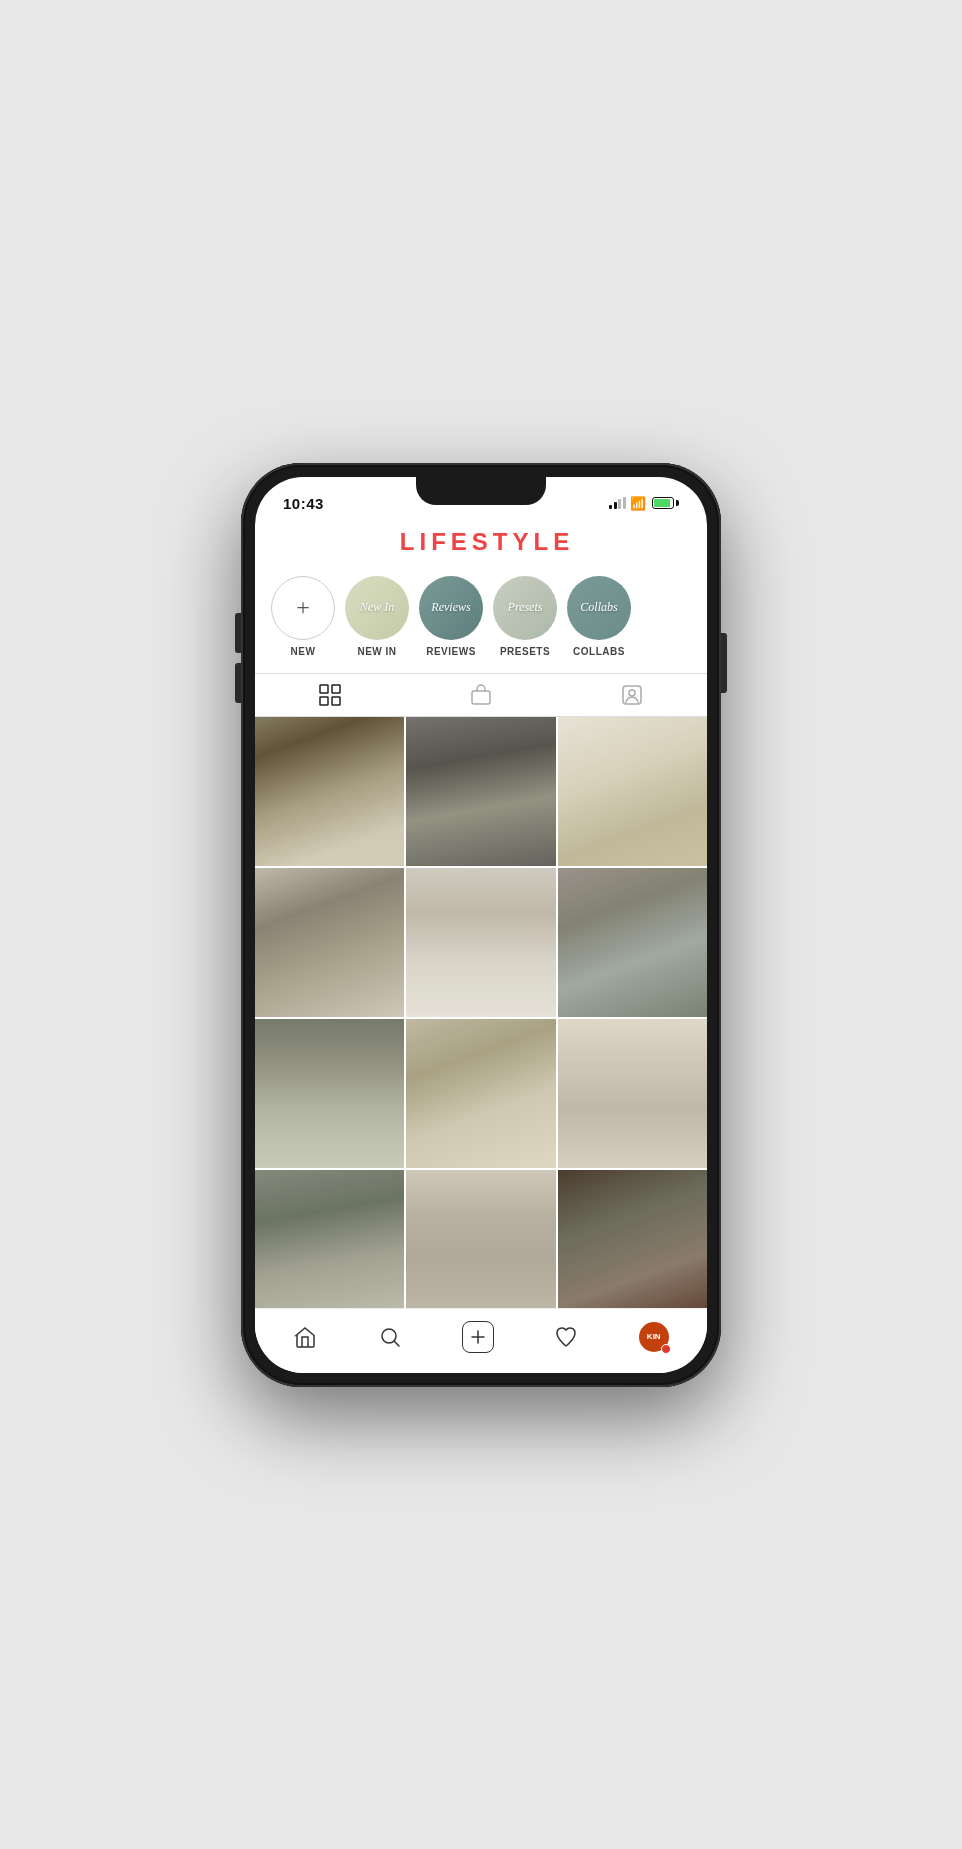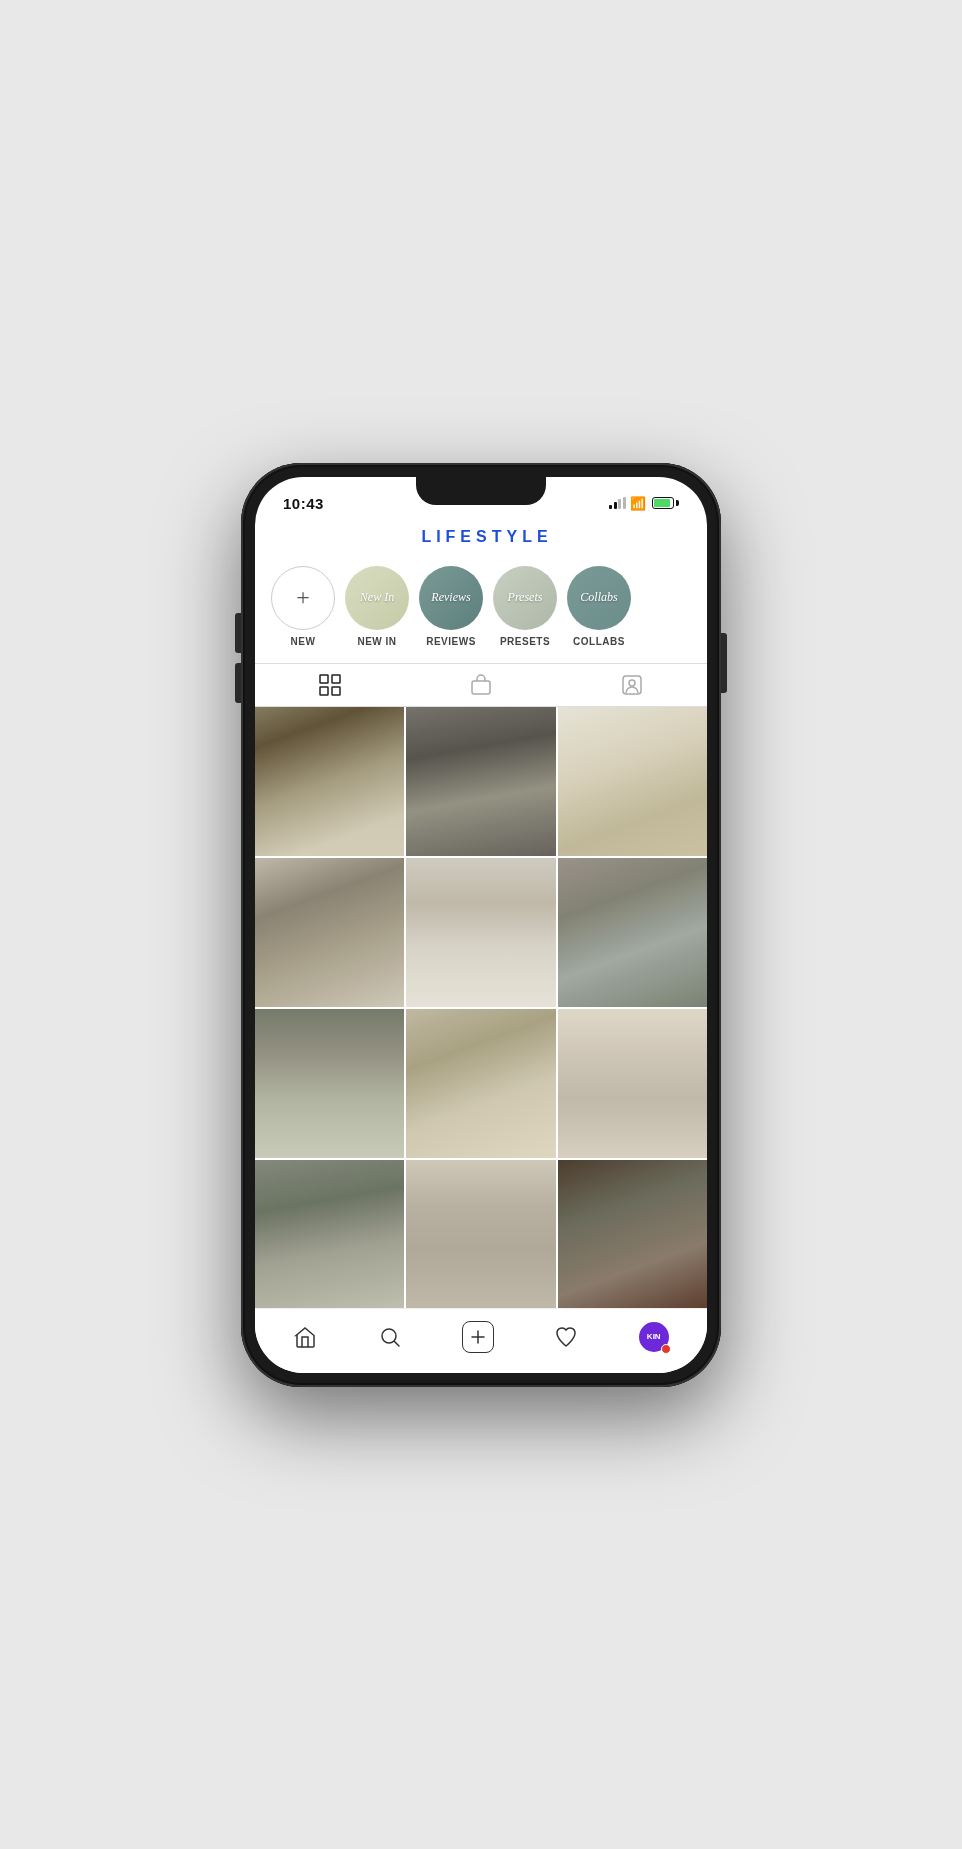--- a/index.html
+++ b/index.html
@@ -168,24 +168,24 @@
       -ms-overflow-style: none;
     }
     .app-content::-webkit-scrollbar { display: none; }
 
     
     .app-header {
       text-align: center;
       padding: 8px 0 12px;
     }
     .app-title {
-      font-size: 16px;
+      font-size: 24px;
       font-weight: 700;
       letter-spacing: 5px;
-      color: #1d4ed8;
+      color: #ef4444;
       text-transform: uppercase;
       margin-left: 12px;
     }
 
     
     .stories-row {
       display: flex;
       gap: 10px;
       padding: 8px 16px 16px;
       overflow-x: auto;
@@ -315,21 +315,21 @@
       flex-direction: column;
       align-items: center;
       font-size: 22px;
       color: #333;
     }
 
     .nav-avatar {
       width: 30px;
       height: 30px;
       border-radius: 50%;
-      background: #6d28d9;
+      background: #c2410c;
       display: flex;
       align-items: center;
       justify-content: center;
       font-size: 9px;
       font-weight: 700;
       color: #fff;
       letter-spacing: 0.5px;
       position: relative;
     }
     .nav-avatar::after {

